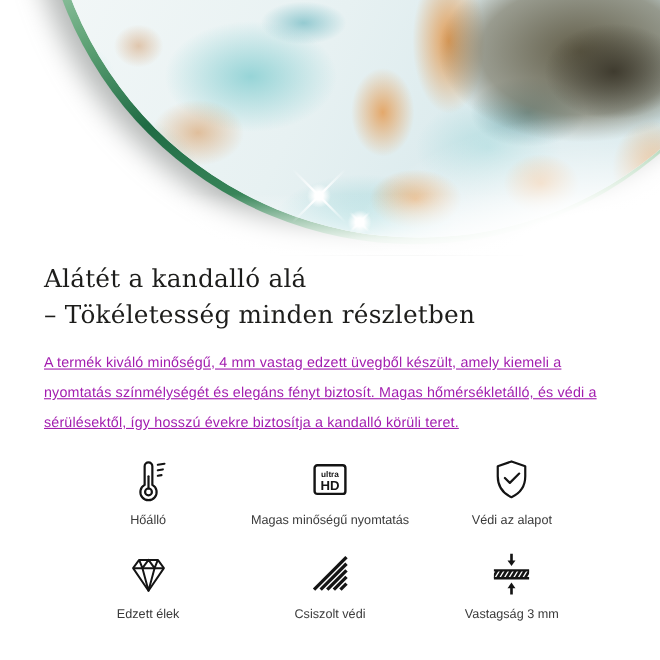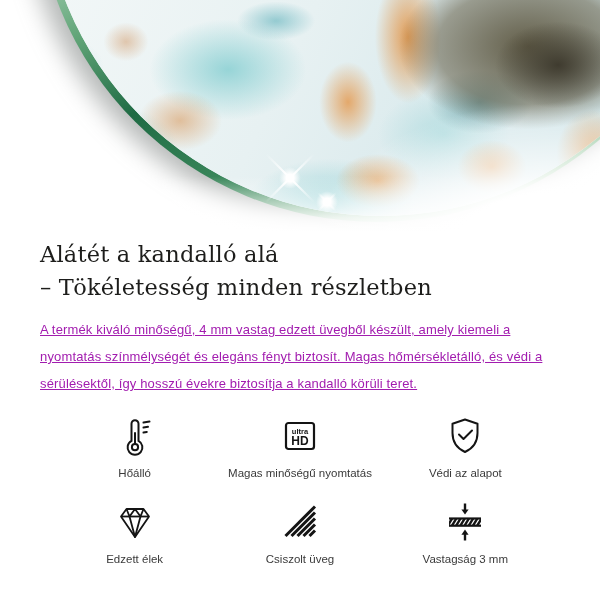--- a/index.html
+++ b/index.html
@@ -218,21 +218,21 @@
     <div class="feature">
       <div class="feature-icon">
         <svg width="44" height="44" viewBox="0 0 44 44" fill="none" stroke="currentColor" stroke-width="3">
           <path d="M7.5 36 L37 6.5"></path>
           <path d="M13.5 36 L37 12.5"></path>
           <path d="M19.5 36 L37 18.5"></path>
           <path d="M25.5 36 L37 24.5"></path>
           <path d="M31.5 36 L37 30.5"></path>
         </svg>
       </div>
-      <div class="feature-label">Csiszolt üveg</div>
+      <div class="feature-label">Csiszolt védi</div>
     </div>
 
     <div class="feature">
       <div class="feature-icon">
         <svg width="44" height="44" viewBox="0 0 44 44" fill="none" stroke="currentColor">
           <defs>
             <clipPath id="barclip">
                 <rect x="6" y="18.6" width="32" height="6.9"></rect>
               </clipPath>
           </defs>

